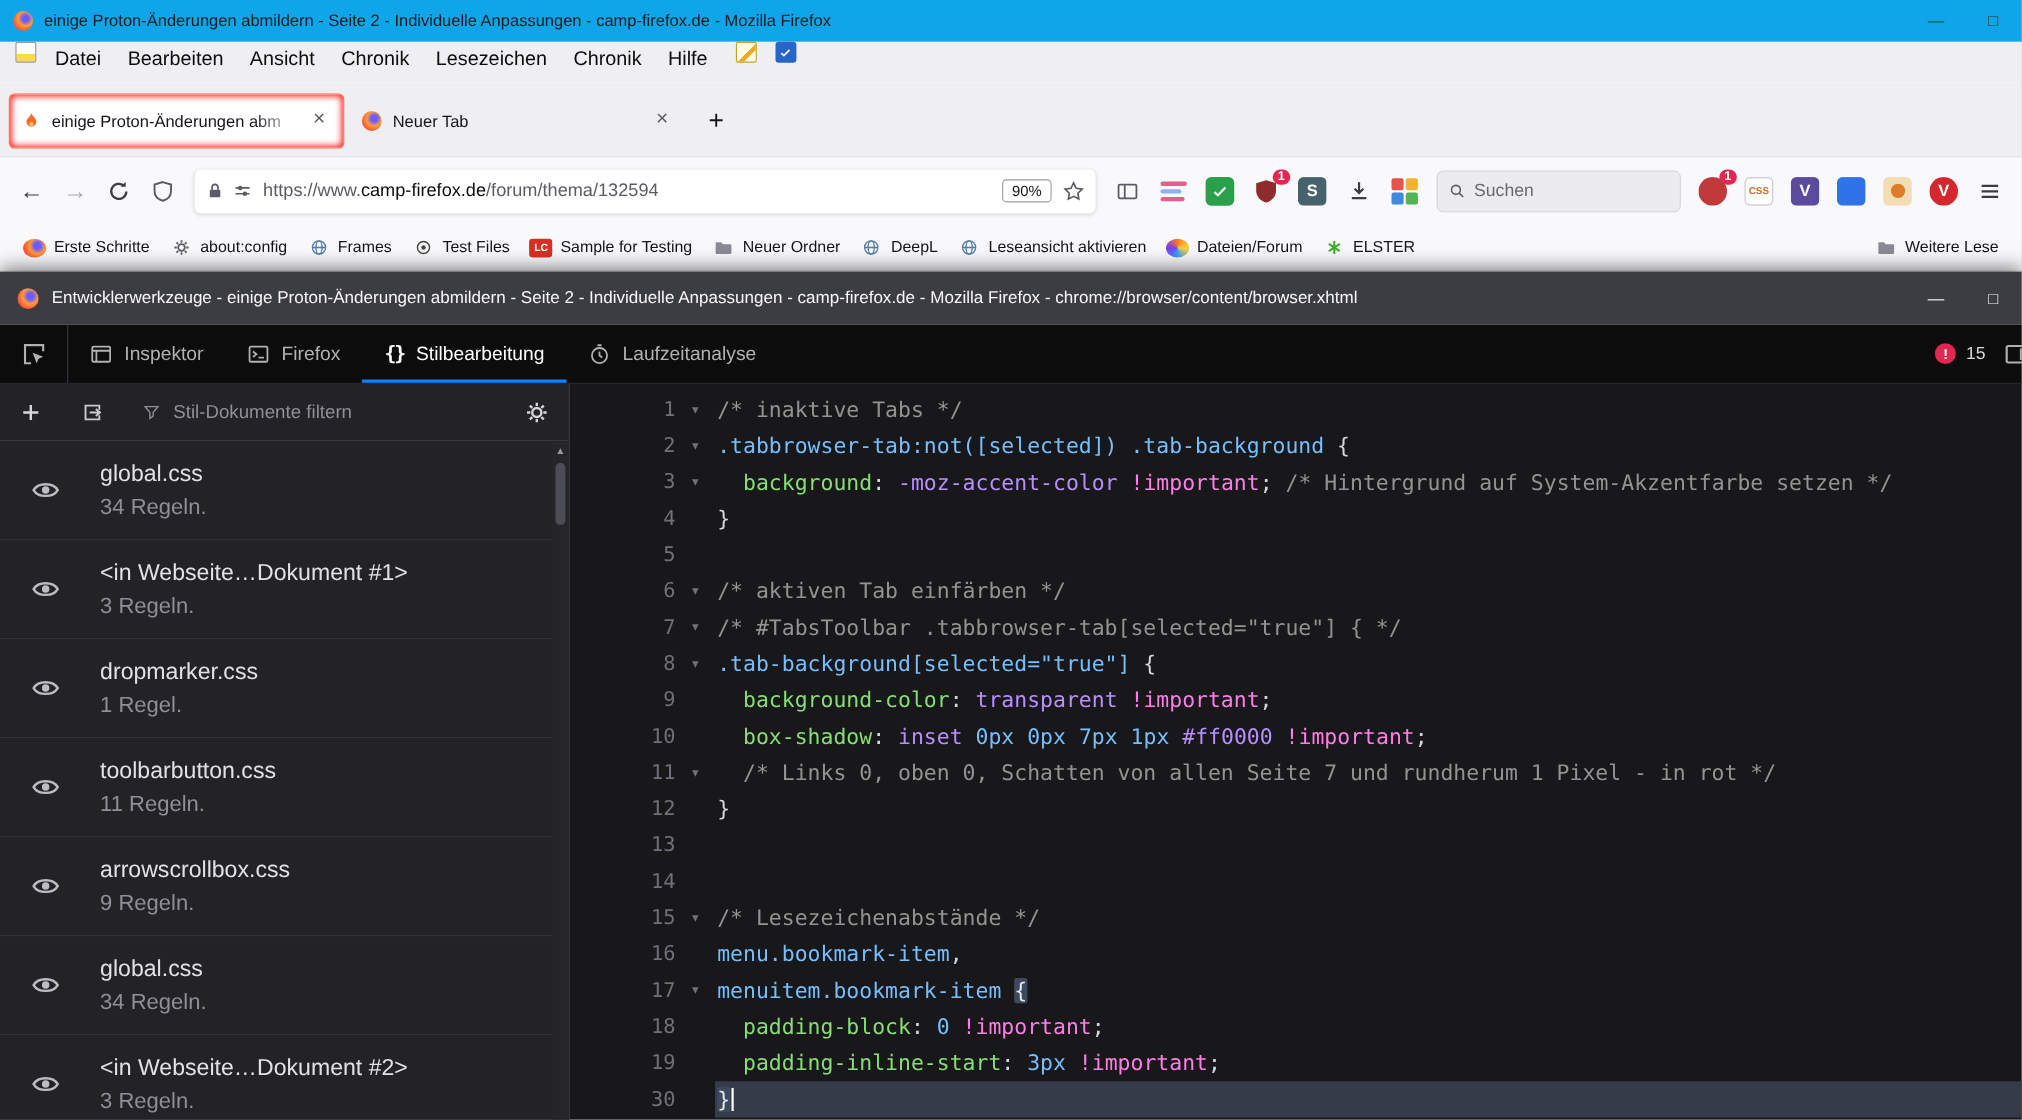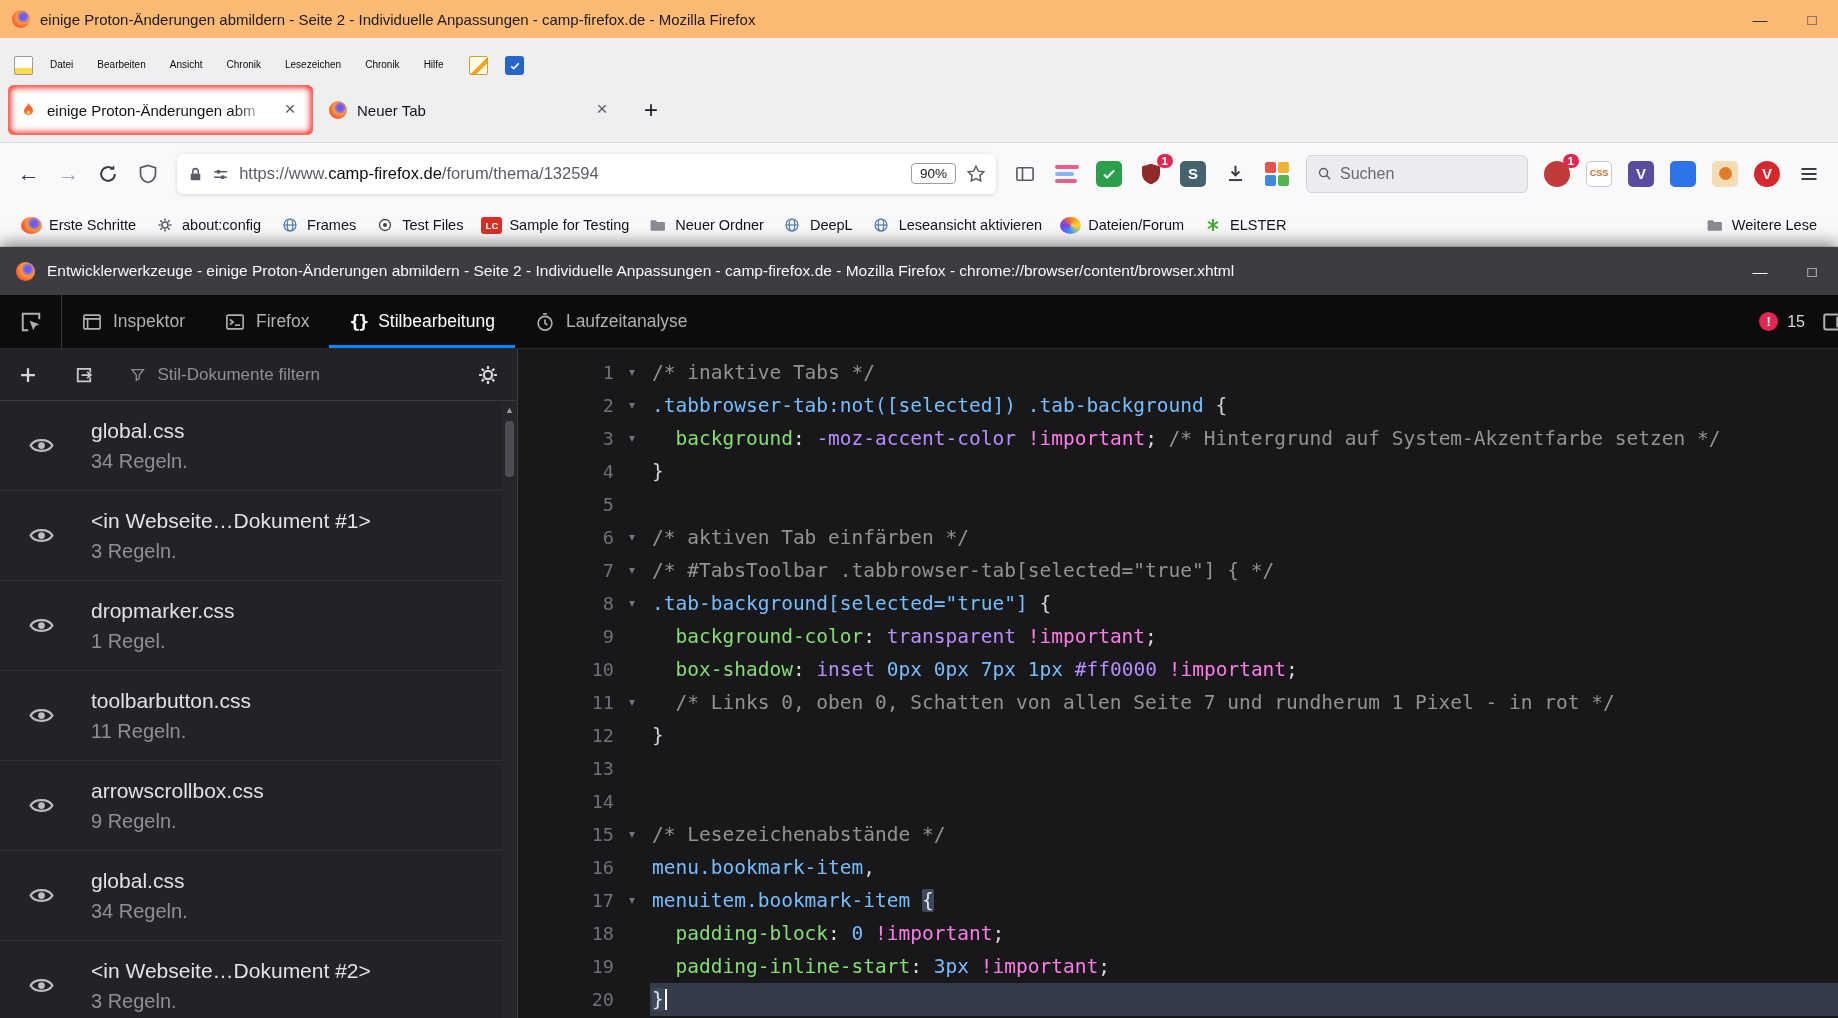--- a/index.html
+++ b/index.html
@@ -5,27 +5,27 @@
   * { box-sizing: border-box; margin: 0; padding: 0; }
   html,body { width:1838px; height:1018px; overflow:hidden; }
   body {
     position:relative;
     font-family:"Liberation Sans","DejaVu Sans",sans-serif;
     background:#fff; color:#15141a;
   }
   .svgi { width:18px; height:18px; display:inline-block; vertical-align:middle; }
 
   
-  .titlebar { height:38px; background:#fdba74; display:flex; align-items:center; padding-left:12px; font-size:15px; color:#1b1b1f; }
+  .titlebar { height:38px; background:#0ea5e9; display:flex; align-items:center; padding-left:12px; font-size:15px; color:#1b1b1f; }
   .tb-title { margin-left:10px; white-space:nowrap; }
   .win-controls { margin-left:auto; display:flex; height:100%; }
   .win-btn { width:52px; height:100%; display:flex; align-items:center; justify-content:center; font-size:15px; color:#333; }
   .win-controls.dark .win-btn { color:#f0f0f2; }
 
-  .menubar { height:37px; background:#efeff2; display:flex; align-items:flex-end; font-size:10px; color:#0c0c0d; padding-left:8px; }
+  .menubar { height:37px; background:#efeff2; display:flex; align-items:flex-start; font-size:18px; color:#0c0c0d; padding-left:8px; }
   #menu-items { display:flex; }
   .menu-item { padding:5px 12px; border-radius:3px; }
   .mb-ext-btn { width:30px; display:flex; justify-content:center; align-items:center; }
   .mb-ico { width:19px; height:19px; display:inline-flex; align-items:center; justify-content:center; border-radius:2px; }
   .mb-ico.doc { background:linear-gradient(#fdfdfd 62%, #ffd94d 62%); border:1px solid #9a9a9a; }
   .mb-ico.note { background:linear-gradient(135deg,#fffbe6 52%,#f5a623 52% 68%,#fffbe6 68%); border:1px solid #c9a227; }
   .mb-ico.bluecheck { background:#2765c8; border-radius:3px; }
 
   .tabbar { height:67px; background:#efeff2; display:flex; align-items:flex-end; padding:0 0 7px 8px; }
   #tabstrip { display:flex; gap:6px; align-items:flex-end; }
@@ -759,19 +759,19 @@
     <span class="ln">18</span>
     <span class="fold"></span>
     <span class="code"><span class="tk-p">  </span><span class="tk-pr">padding-block</span><span class="tk-p">: </span><span class="tk-nu">0</span><span class="tk-p"> </span><span class="tk-k">!important</span><span class="tk-p">;</span></span>
   </div>
         <div class="cl">
     <span class="ln">19</span>
     <span class="fold"></span>
     <span class="code"><span class="tk-p">  </span><span class="tk-pr">padding-inline-start</span><span class="tk-p">: </span><span class="tk-nu">3px</span><span class="tk-p"> </span><span class="tk-k">!important</span><span class="tk-p">;</span></span>
   </div>
         <div class="cl active">
-    <span class="ln">20</span>
+    <span class="ln">30</span>
     <span class="fold"></span>
     <span class="code"><span class="tk-m">}</span><span class="caret"></span></span>
   </div>
       </div>
   </div>
 </div>
 
 </body></html>

